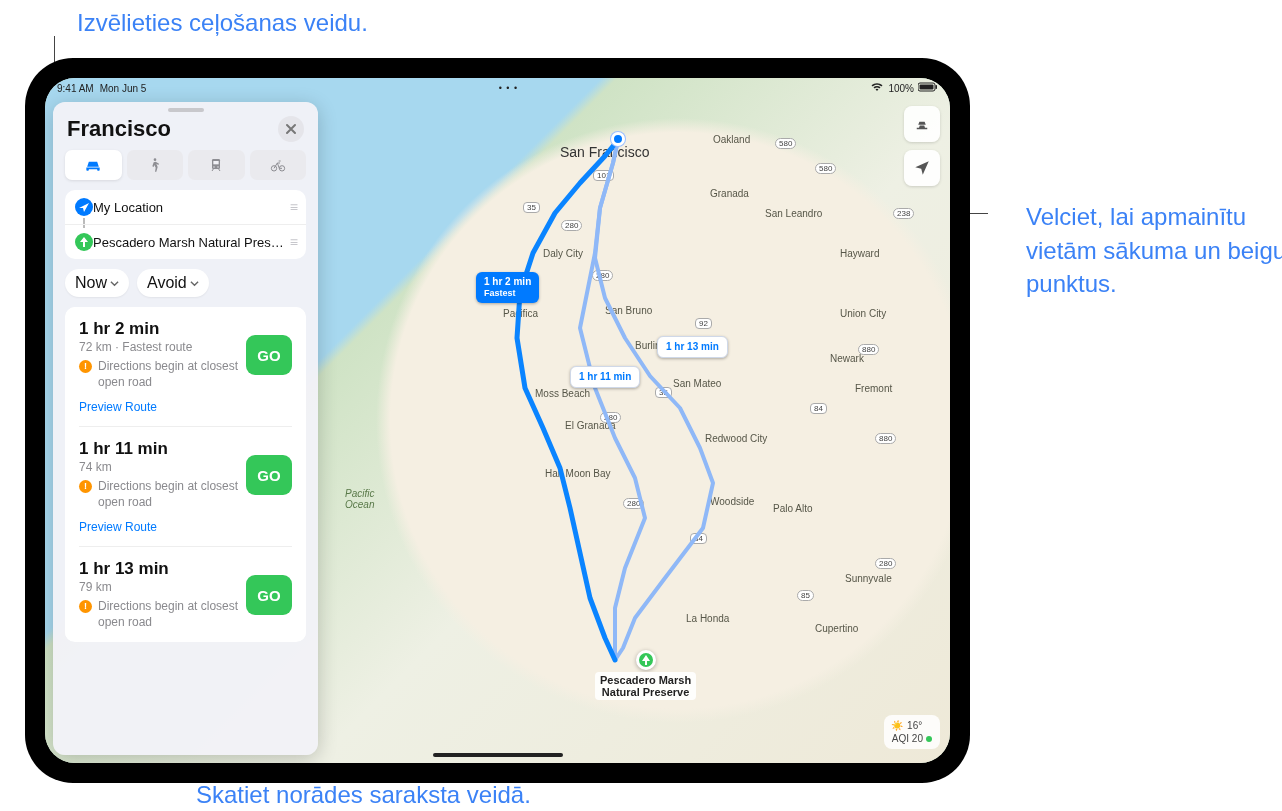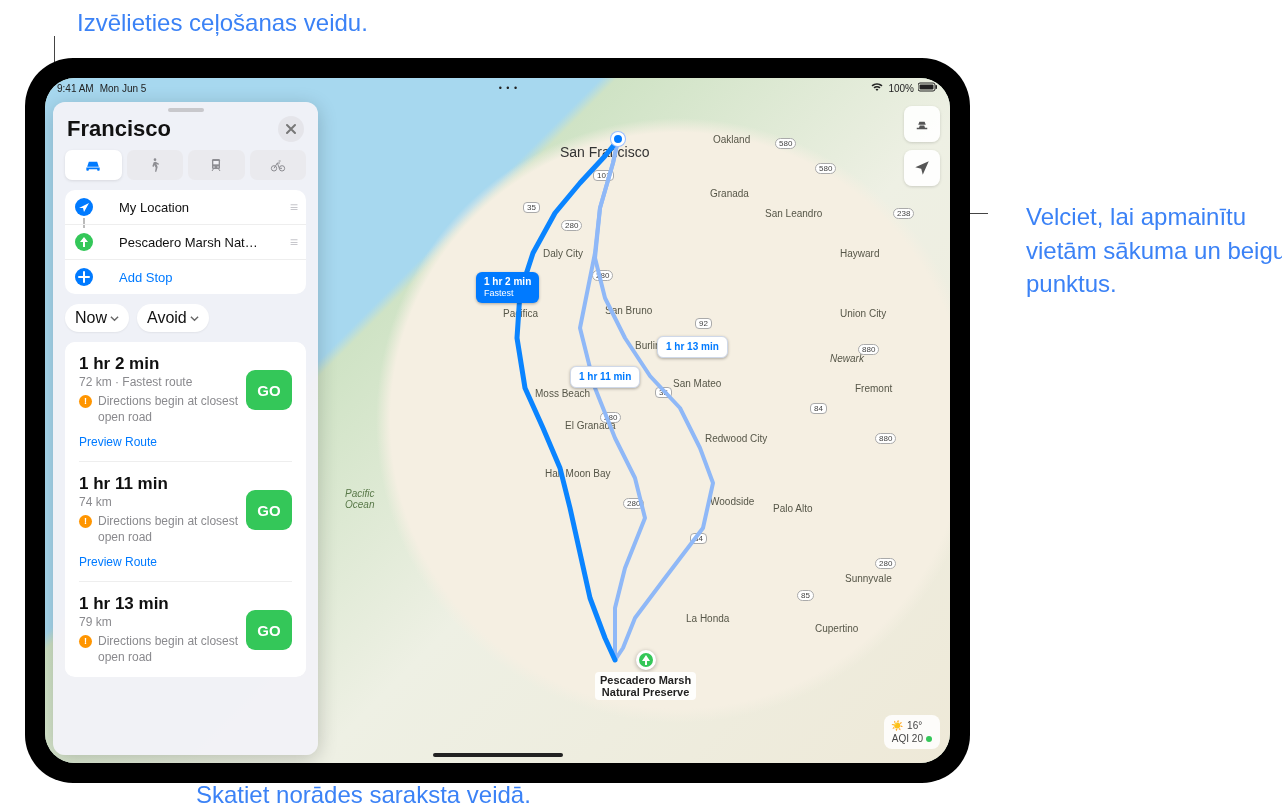--- a/index.html
+++ b/index.html
@@ -56,21 +56,21 @@
   .map-label.park { color:#5a7a4a; font-style:italic; font-size:10px;}
   .roadnum { position:absolute; background:#fff; border:1px solid #aaa; border-radius:4px; font-size:8px; padding:0 3px; color:#444;}
   .roadnum.shield { border-radius:10px; }
   
   .route-svg { position:absolute; inset:0; z-index:5; pointer-events:none; }
   .route-main { stroke:#0a84ff; stroke-width:5; fill:none; stroke-linecap:round; stroke-linejoin:round; }
   .route-alt { stroke:#8fb8f7; stroke-width:4; fill:none; stroke-linecap:round; stroke-linejoin:round; }
   
   .route-pill { position:absolute; background:#007aff; color:#fff; font-size:10px; padding:4px 8px; border-radius:6px; font-weight:600; line-height:1.2; box-shadow:0 1px 3px rgba(0,0,0,0.3); z-index:6;}
   .route-pill.alt { background:#fff; color:#007aff; border:1px solid #cfd8e8;}
-  .route-pill .sub { display:block; font-size:9px; font-weight:400;}
+  .route-pill .sub { display:block; font-size:9px; font-weight:700;}
   .dest-pin { position:absolute; z-index:7; text-align:center;}
   .dest-pin .circle { width:20px; height:20px; background:#34c759; border:3px solid #fff; border-radius:50%; margin:0 auto 2px; display:flex; align-items:center; justify-content:center; box-shadow:0 1px 4px rgba(0,0,0,0.3);}
   .dest-pin .circle svg { width:10px; height:10px; fill:#fff;}
   .dest-label { background:rgba(255,255,255,0.9); font-size:11px; font-weight:600; color:#222; padding:2px 5px; border-radius:4px; line-height:1.1;}
   .start-pin { position:absolute; z-index:7; width:14px; height:14px; background:#007aff; border:3px solid #fff; border-radius:50%; box-shadow:0 0 0 1px #9abfff;}
   
   .weather-pill { position:absolute; right:10px; bottom:14px; background:rgba(255,255,255,0.85); border-radius:8px; padding:4px 8px; font-size:10px; color:#444; z-index:20; line-height:1.3;}
   .weather-pill .aqi-dot { width:6px; height:6px; background:#34c759; border-radius:50%; display:inline-block; margin-left:3px; vertical-align:middle;}
   
   .map-controls { position:absolute; top:28px; right:10px; z-index:20; display:flex; flex-direction:column; gap:8px;}
@@ -93,21 +93,21 @@
   .panel-title { font-size:22px; font-weight:700; color:#111;}
   .close-btn { width:26px; height:26px; background:#e5e5ea; border-radius:50%; display:flex; align-items:center; justify-content:center; font-size:15px; color:#666; cursor:pointer;}
   
   .transport-tabs { display:flex; gap:5px; padding:0 12px 10px;}
   .tab { flex:1; height:30px; background:#eaeaee; border-radius:7px; display:flex; align-items:center; justify-content:center;}
   .tab.active { background:#fff; box-shadow:0 1px 3px rgba(0,0,0,0.1);}
   .tab svg { width:20px; height:16px; fill:#007aff;}
   .tab:not(.active) svg { fill:#8e8e93;}
   
   .waypoints { margin:0 12px 10px; background:#fff; border-radius:10px; overflow:hidden;}
-  .wp-row { display:flex; align-items:center; padding:8px 10px; min-height:32px; font-size:13px; color:#111; gap:26px; position:relative;}
+  .wp-row { display:flex; align-items:center; padding:8px 10px; min-height:32px; font-size:13px; color:#111; gap:0; position:relative;}
   .wp-row + .wp-row { border-top:1px solid #eee;}
   .wp-icon { width:18px; height:18px; flex-shrink:0; display:flex; align-items:center; justify-content:center;}
   .wp-text { flex:1; white-space:nowrap; overflow:hidden; text-overflow:ellipsis;}
   .wp-handle { color:#c7c7cc; font-size:14px; letter-spacing:-2px;}
   .wp-addstop { color:#007aff;}
   .wp-dotline { position:absolute; left:18px; top:28px; bottom:-4px; width:2px; background-image:radial-gradient(#bbb 1px, transparent 1.2px); background-size:2px 5px;}
   
   .options-row { display:flex; gap:8px; padding:0 12px 10px;}
   .chip { background:#fff; border-radius:14px; padding:5px 10px; font-size:16px; color:#111; display:flex; align-items:center; gap:3px; box-shadow:0 1px 2px rgba(0,0,0,0.06);}
   .chip svg { width:9px; height:9px; fill:#666;}
@@ -169,21 +169,21 @@
     <div class="map-label city" style="left:668px; top:56px;">Oakland</div>
     <div class="map-label" style="left:665px; top:110px;">Granada</div>
     <div class="map-label" style="left:498px; top:170px;">Daly City</div>
     <div class="map-label city" style="left:628px; top:300px;">San Mateo</div>
     <div class="map-label city" style="left:795px; top:170px;">Hayward</div>
     <div class="map-label city" style="left:810px; top:305px;">Fremont</div>
     <div class="map-label city" style="left:728px; top:425px;">Palo Alto</div>
     <div class="map-label" style="left:660px; top:355px;">Redwood City</div>
     <div class="map-label city" style="left:800px; top:495px;">Sunnyvale</div>
     <div class="map-label" style="left:770px; top:545px;">Cupertino</div>
-    <div class="map-label" style="left:785px; top:275px;font-style:italic;">Newark</div>
+    <div class="map-label" style="left:785px; top:275px;">Newark</div>
     <div class="map-label" style="left:500px; top:390px;">Half Moon Bay</div>
     <div class="map-label" style="left:458px; top:230px;">Pacifica</div>
     <div class="map-label" style="left:490px; top:310px;">Moss Beach</div>
     <div class="map-label" style="left:520px; top:342px;">El Granada</div>
     <div class="map-label" style="left:560px; top:227px;">San Bruno</div>
     <div class="map-label" style="left:590px; top:262px;">Burlingame</div>
     <div class="map-label" style="left:720px; top:130px;">San Leandro</div>
     <div class="map-label" style="left:795px; top:230px;">Union City</div>
     <div class="map-label" style="left:665px; top:418px;">Woodside</div>
     <div class="map-label" style="left:641px; top:535px;">La Honda</div>
@@ -306,29 +306,20 @@
         <div class="wp-row">
           <div class="wp-icon">
             <svg viewBox="0 0 18 18">
                 <circle cx="9" cy="9" r="9" fill="#34c759"></circle>
                 <path d="M9 4 L13 9 L10 9 L10 14 L8 14 L8 9 L5 9 Z" fill="#fff"></path>
               </svg>
           </div>
           <div class="wp-text">Pescadero Marsh Natural Pres…</div>
           <div class="wp-handle">≡</div>
         </div>
-        <div class="wp-row wp-addstop">
-          <div class="wp-icon">
-            <svg viewBox="0 0 18 18">
-                <circle cx="9" cy="9" r="9" fill="#007aff"></circle>
-                <path d="M9 4 v10 M4 9 h10" stroke="#fff" stroke-width="2" stroke-linecap="round"></path>
-              </svg>
-          </div>
-          <div class="wp-text">Add Stop</div>
-        </div>
       </div>
 
       <div class="options-row">
         <div class="chip">
           <span>Now</span>
           <svg viewBox="0 0 10 10">
               <path d="M1 3 L5 7 L9 3" stroke="#666" stroke-width="1.5" fill="none"></path>
             </svg>
         </div>
         <div class="chip">

